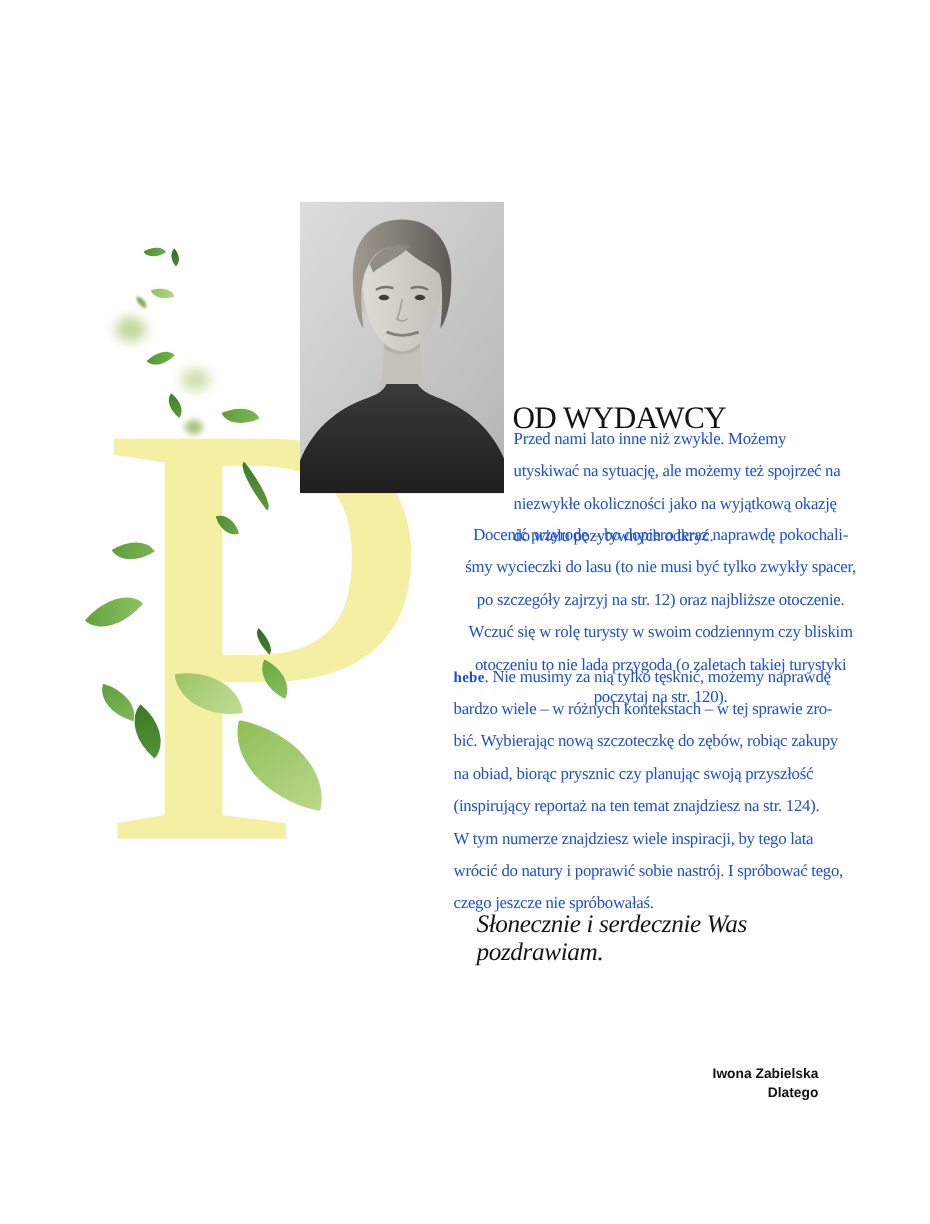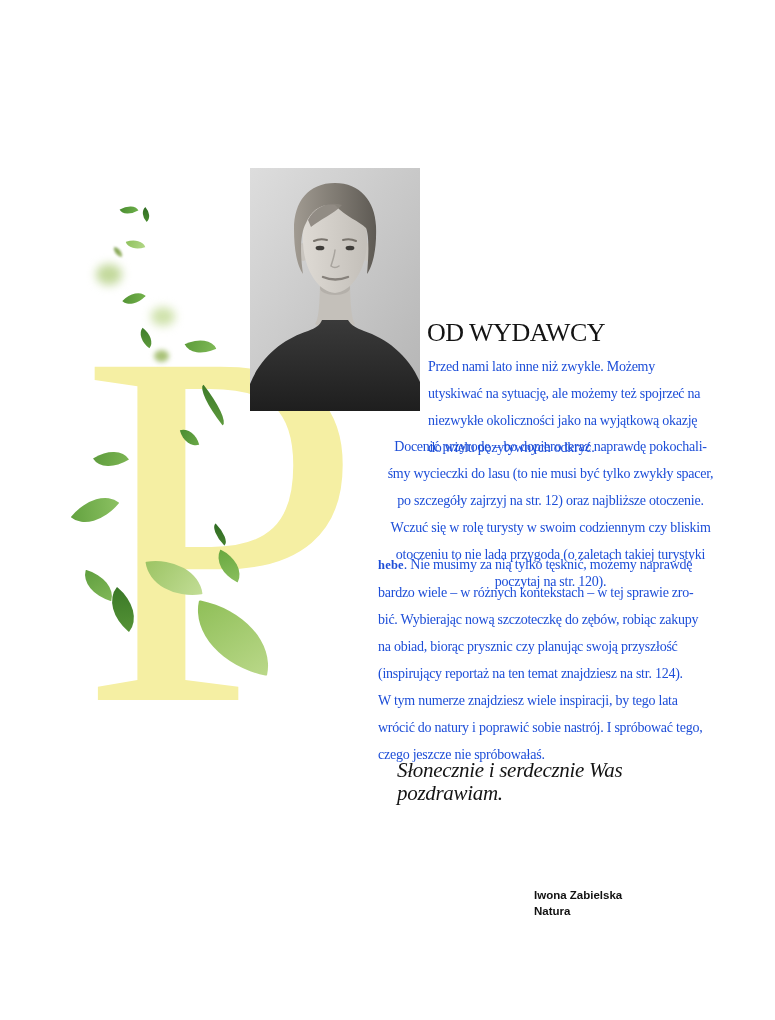--- a/index.html
+++ b/index.html
@@ -24,21 +24,21 @@
     user-select:none;
   }
   
   .leaf,.blob{position:absolute;z-index:2;}
   .leaf{border-radius:2% 100% 2% 100%;}
   .blob{border-radius:50%;}
   
   .photo{position:absolute;left:250px;top:168px;width:170px;height:243px;z-index:3;}
   
   .title{
-    position:absolute;left:427px;top:320px;
+    position:absolute;left:427px;top:336px;
     font-size:26px;line-height:1;letter-spacing:-0.5px;
     color:#141414;z-index:4;white-space:nowrap;
   }
   .bodytext{
     position:absolute;z-index:4;
     font-size:14px;line-height:27px;letter-spacing:-0.25px;
     white-space:pre-line;color:#1d4ed8;
   }
   .p-intro{left:428px;top:353px;width:290px;}
   .p-nature{left:378px;top:433px;width:345px;}
@@ -46,24 +46,24 @@
   .brand{
     font-family:Liberation Serif, serif;
     font-weight:700;font-size:12.5px;letter-spacing:0.2px;
   }
   .signature{
     position:absolute;left:397px;top:759px;z-index:4;
     font-style:italic;font-size:21px;line-height:23px;letter-spacing:-0.3px;
     color:#141414;white-space:pre-line;
   }
   .author{
-    position:absolute;left:534px;top:888px;width:170px;z-index:4;
+    position:absolute;left:512px;top:888px;width:170px;z-index:4;
     font-family:"Liberation Sans", sans-serif;
     font-weight:700;font-size:11.5px;line-height:15.5px;
-    text-align:left;color:#111111;
+    text-align:right;color:#111111;
   }
 </style>
 </head>
 <body>
 
 <div class="page">
 
   <div class="dropcap">P</div>
 
   <div>
@@ -149,16 +149,16 @@
 (inspirujący reportaż na ten temat znajdziesz na str. 124).
 W tym numerze znajdziesz wiele inspiracji, by tego lata
 wrócić do natury i poprawić sobie nastrój. I spróbować tego,
 czego jeszcze nie spróbowałaś.</span></p>
 
   <div class="signature">Słonecznie i serdecznie Was
 pozdrawiam.</div>
 
   <div class="author">
     <div>Iwona Zabielska</div>
-    <div>Natura</div>
+    <div>Dlatego</div>
   </div>
 
 </div>
 
 </body></html>

